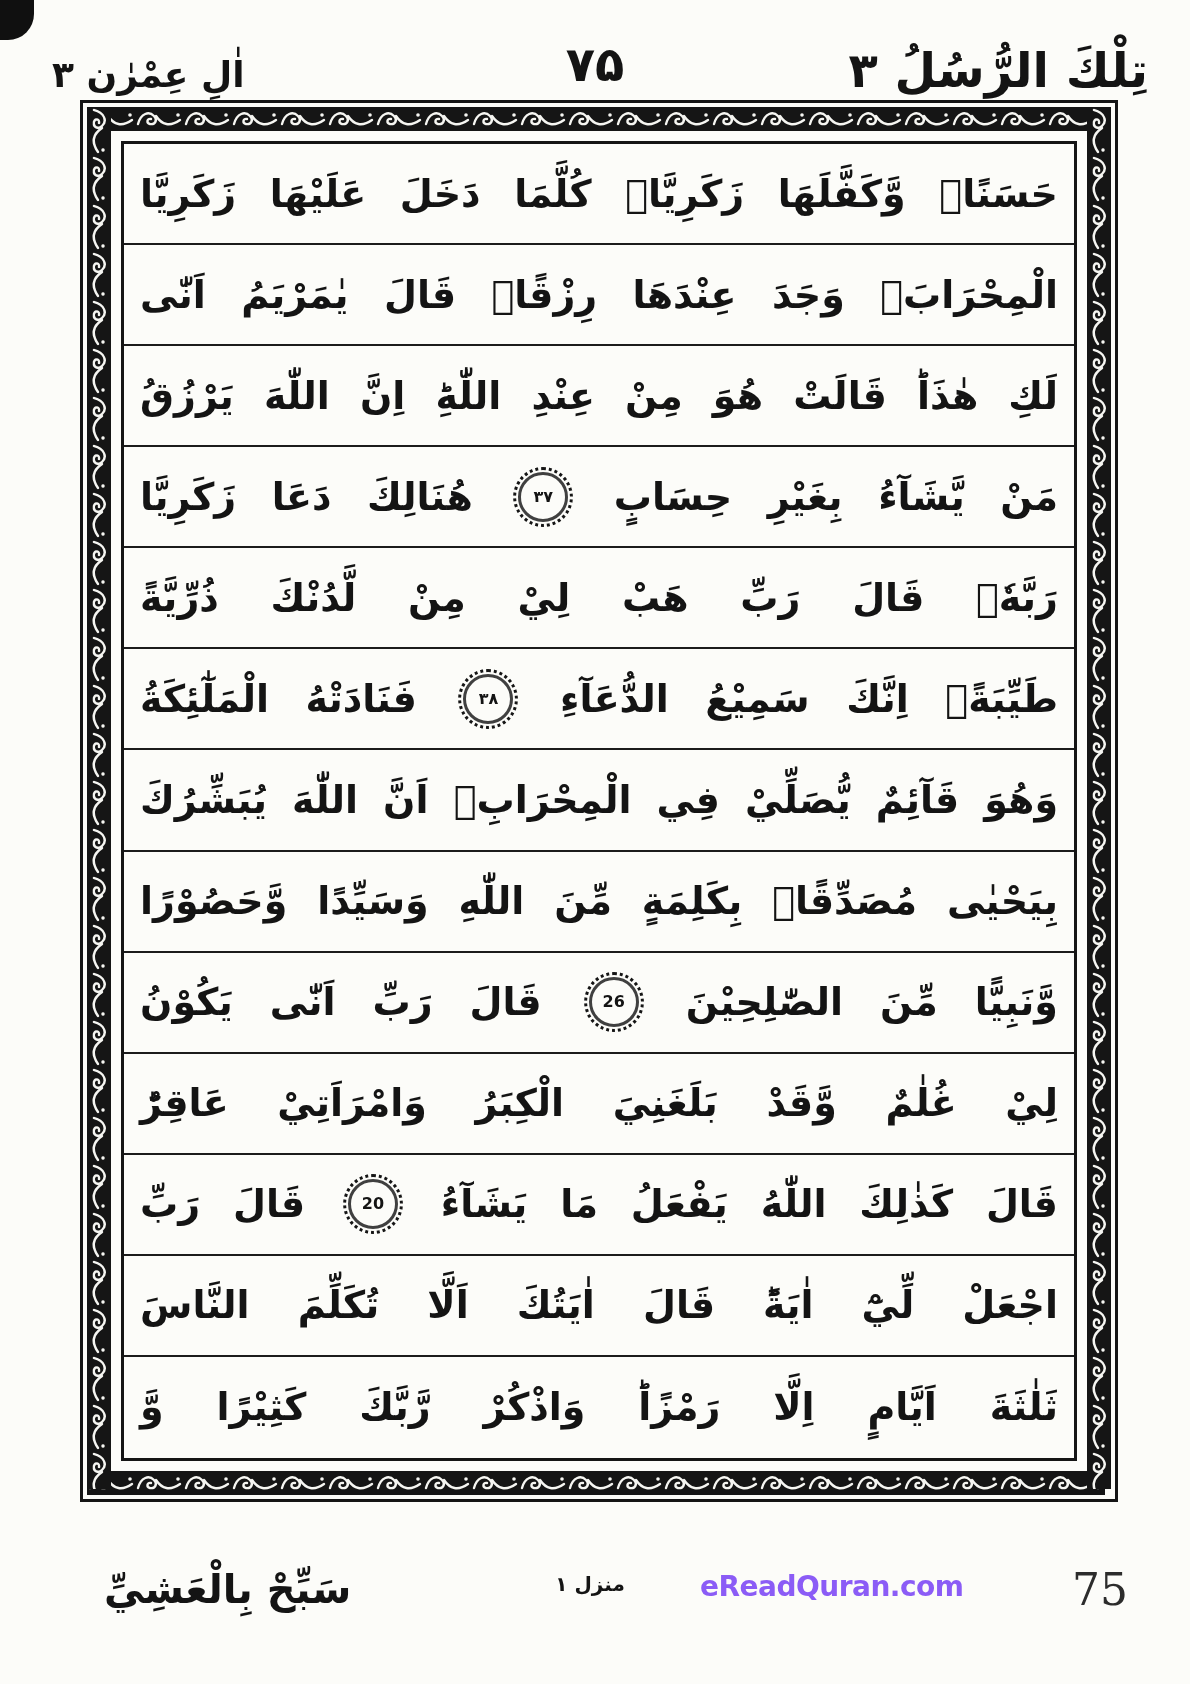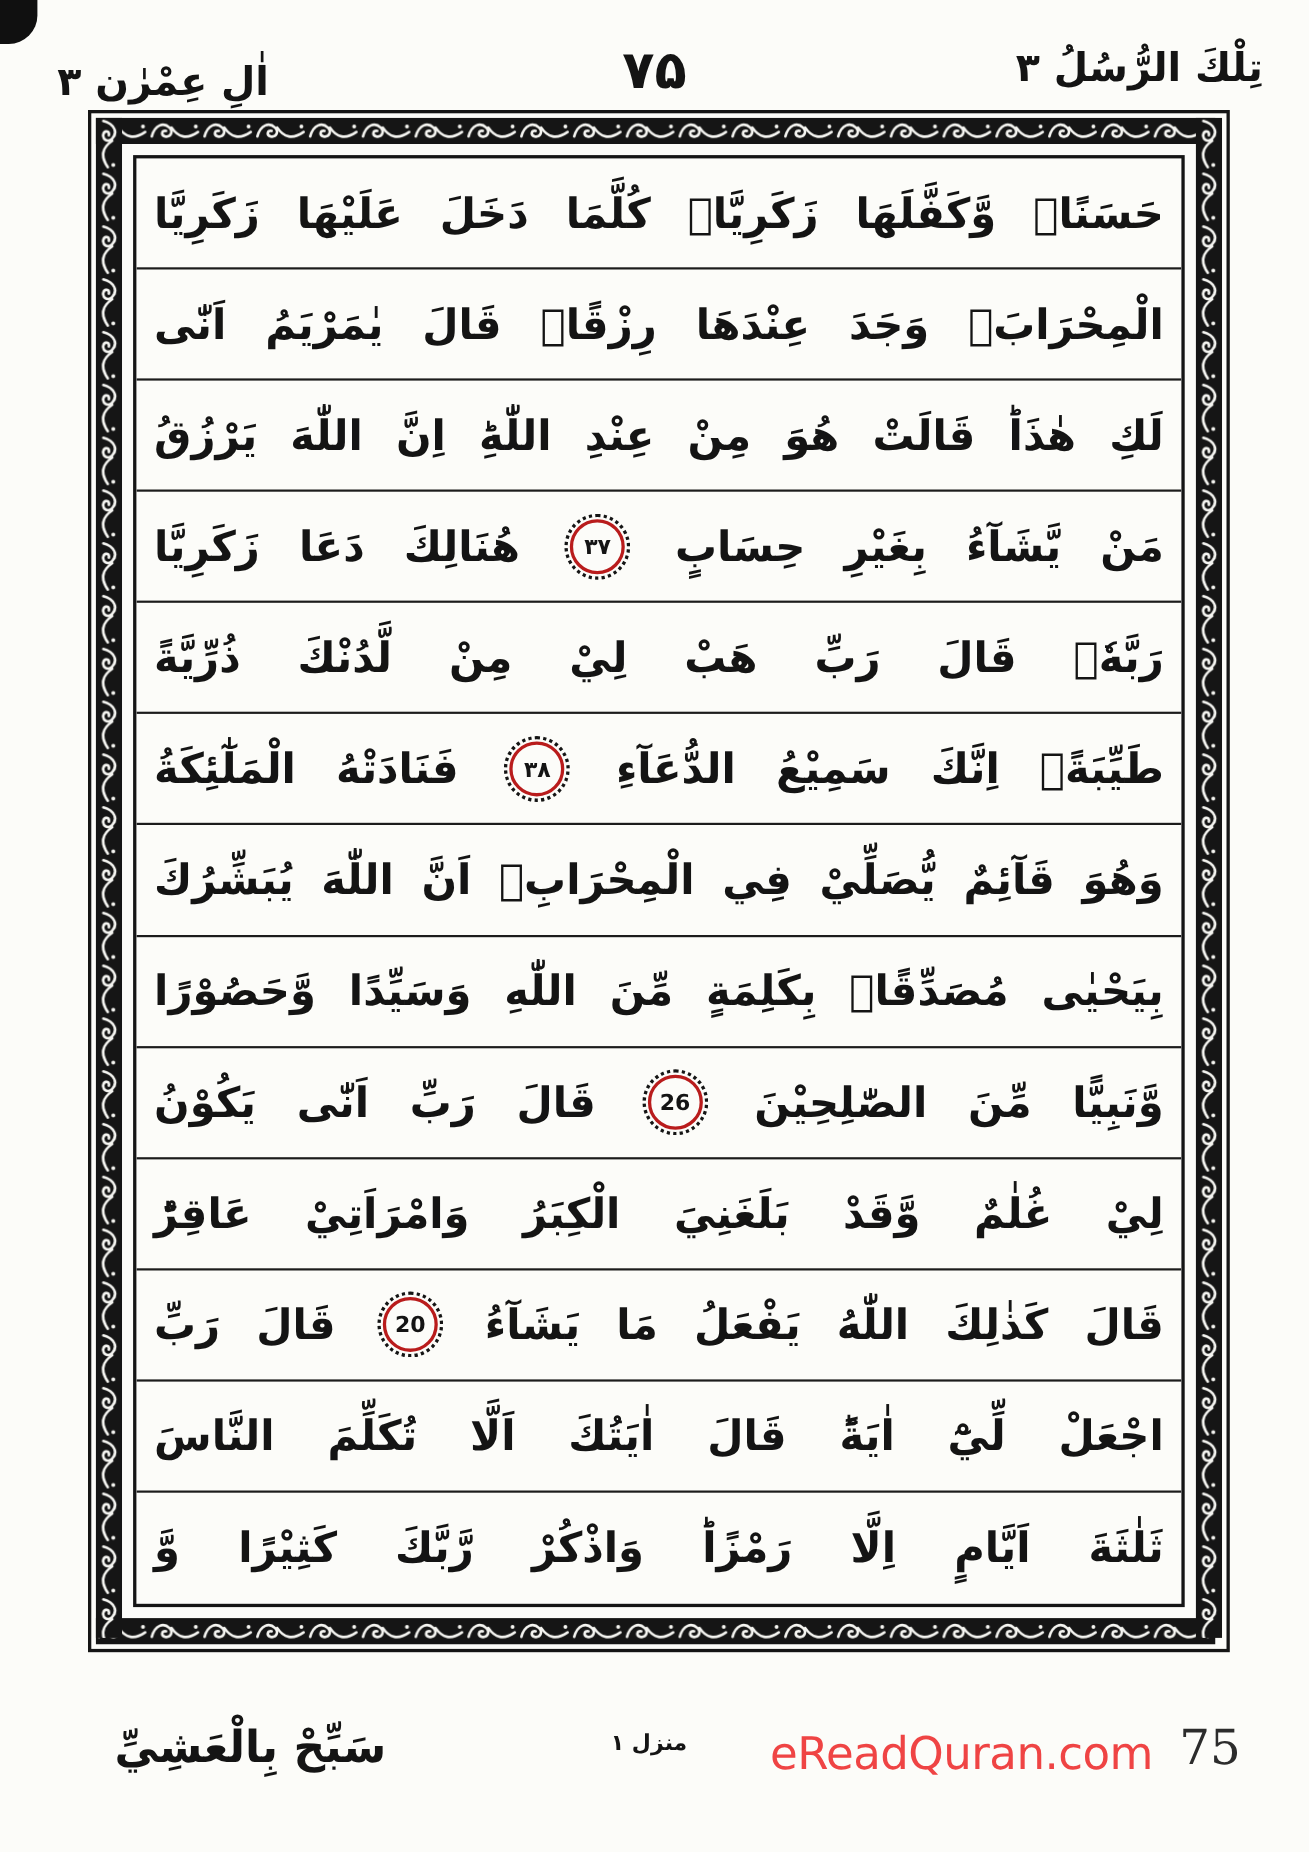--- a/index.html
+++ b/index.html
@@ -24,21 +24,21 @@
   .hdr-left{
     position:absolute;left:52px;top:54px;
     font-size:36px;font-weight:bold;
   }
   .hdr-center{
     position:absolute;left:0;right:0;top:36px;
     text-align:center;font-size:48px;font-weight:bold;letter-spacing:2px;
   }
   .hdr-right{
     position:absolute;right:42px;top:42px;
-    font-size:36px;font-weight:bold;
+    font-size:48px;font-weight:bold;
   }
 
   
   .frame{
     position:absolute;left:80px;top:100px;width:1038px;height:1402px;
     border:3px solid #151515;
     background:#fcfcf9;
     box-sizing:border-box;
   }
   .band{position:absolute;display:block;}
@@ -68,45 +68,45 @@
     font-size:38px;
     line-height:1;
   }
   .qline:last-child{border-bottom:none;}
   .word{white-space:nowrap;}
 
   .ayah{
     display:inline-flex;
     align-items:center;justify-content:center;
     width:44px;height:44px;
-    border:3px solid #b91c1c;
+    border:3px solid #404040;
     border-radius:50%;
     outline:3px dotted #151515;
     outline-offset:2px;
-    font-size:20px;
+    font-size:16px;
     font-weight:bold;
     margin:0 10px;
     flex:0 0 auto;
     line-height:1;
   }
 
   
   .ftr-catchword{
     position:absolute;left:104px;top:1566px;
     font-size:40px;font-weight:bold;
   }
   .ftr-manzil{
     position:absolute;left:500px;width:180px;top:1572px;
     text-align:center;font-size:20px;font-weight:bold;
   }
   .ftr-watermark{
     position:absolute;left:700px;top:1570px;
-    font-size:41px;font-weight:normal;
+    font-size:28px;font-weight:bold;
     letter-spacing:-0.5px;
-    color:#ef4444;
+    color:#8b5cf6;
     font-family:"DejaVu Sans",sans-serif;
   }
   .ftr-pagenum{
     position:absolute;left:1072px;top:1564px;
     font-size:44px;
     font-family:"DejaVu Serif",serif;
     color:#2c2c2c;
   }
 </style>
 </head>

